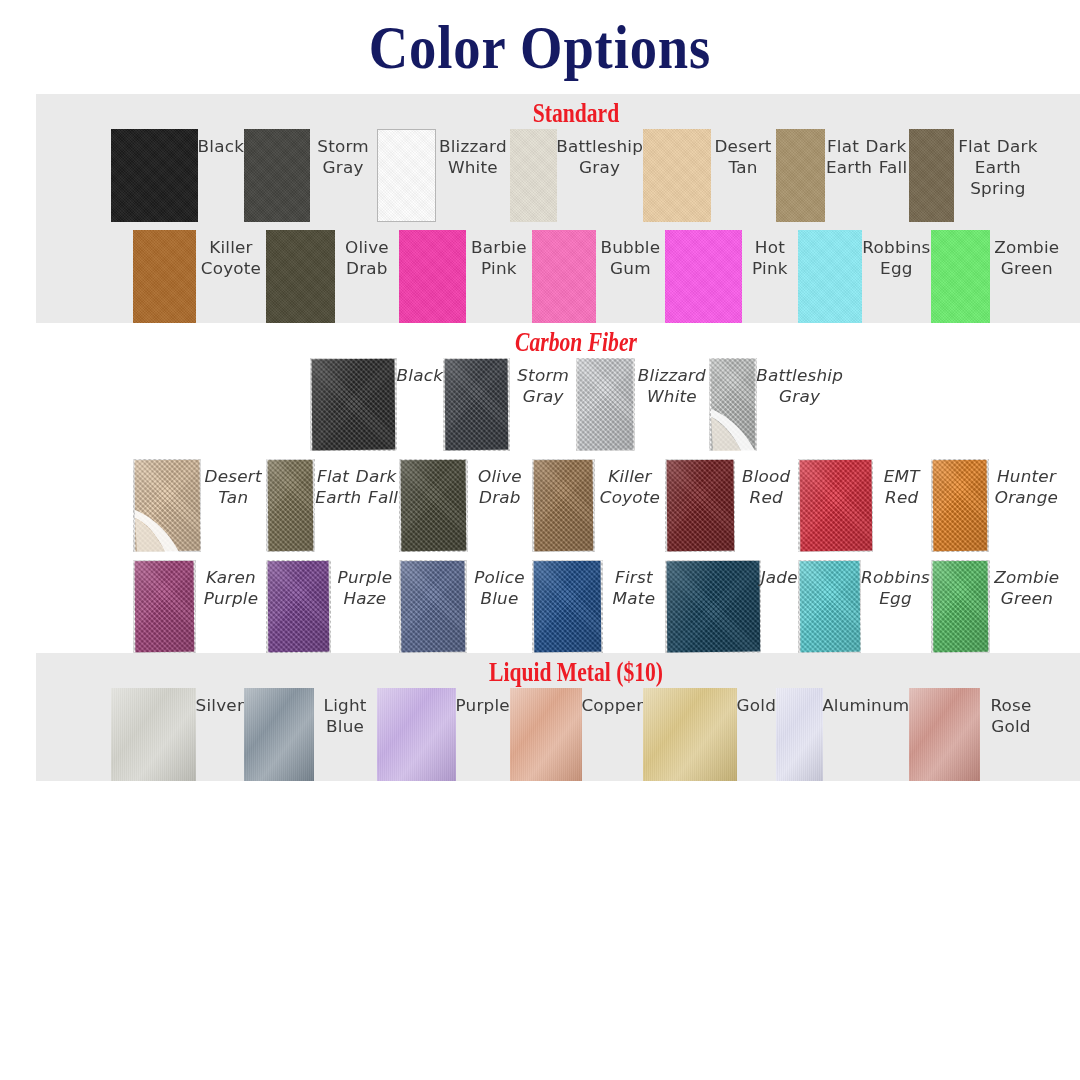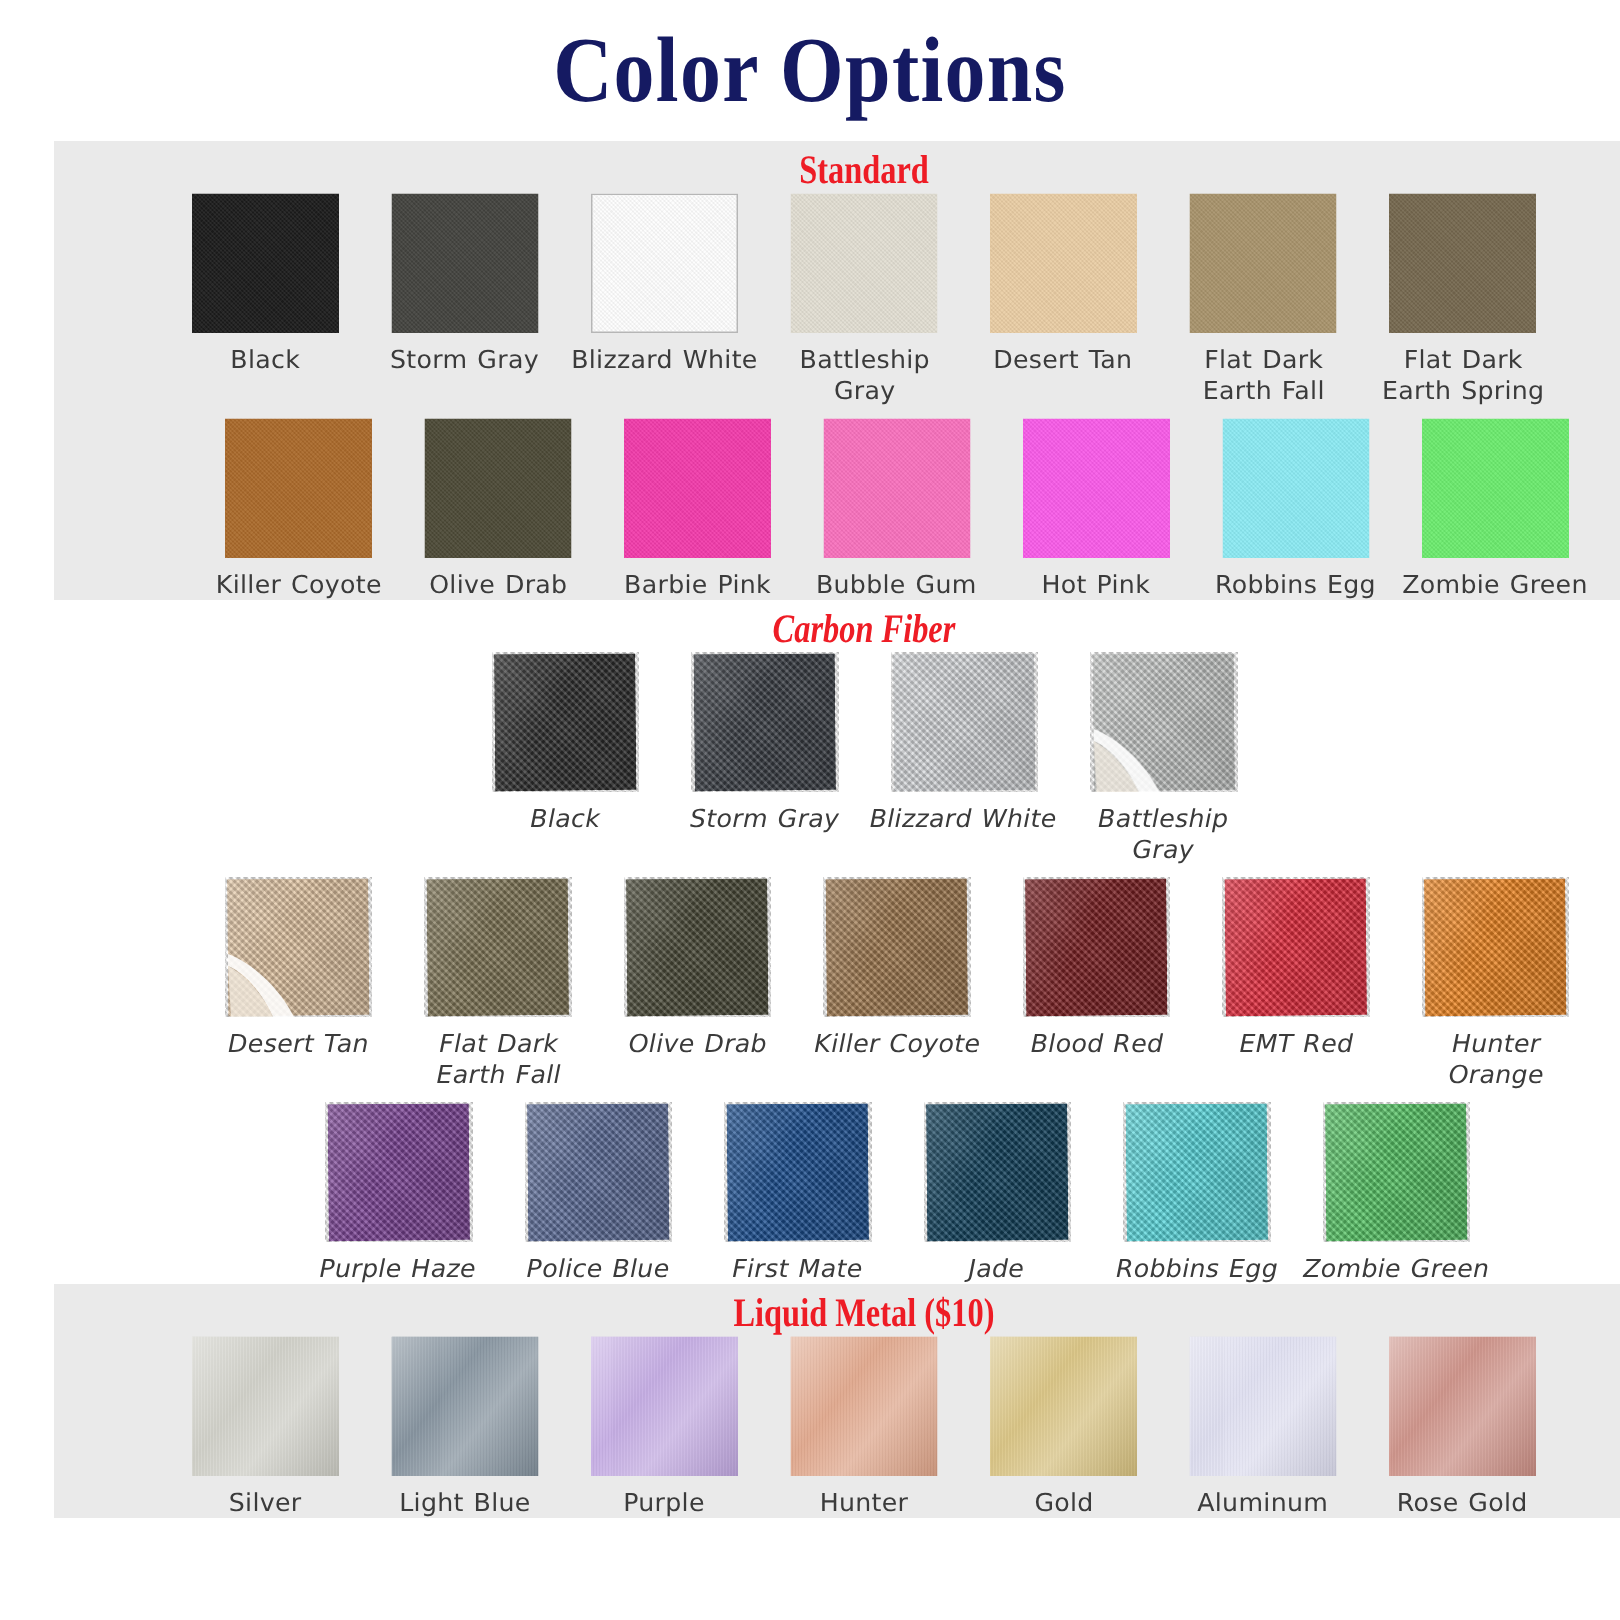--- a/index.html
+++ b/index.html
@@ -58,22 +58,21 @@
     display: flex;
     justify-content: center;
     align-items: flex-start;
     width: 100%;
   }
   .row.pad-top { padding-top: 8px; padding-left: 44px; }
 
   .cell {
     width: 133px;
     display: flex;
-    flex-direction: column;
-    align-items: center;
+    flex-direction: row;
   }
 
   .swatch-wrap {
     width: 98px;
     height: 93px;
     position: relative;
     overflow: hidden;
   }
 
   .swatch {
@@ -337,20 +336,26 @@
           <div class="cell">
             <div class="swatch-wrap skewed">
               <div class="swatch cf" style="background-color: rgb(240, 135, 35);"></div>
             </div>
             <div class="label">Hunter Orange</div>
           </div>
         </div>
         <div class="row pad-top">
           <div class="cell">
             <div class="swatch-wrap skewed">
+              <div class="swatch cf" style="background-color: rgb(168, 67, 126);"></div>
+            </div>
+            <div class="label">Karen Purple</div>
+          </div>
+          <div class="cell">
+            <div class="swatch-wrap skewed">
               <div class="swatch cf" style="background-color: rgb(125, 69, 151);"></div>
             </div>
             <div class="label">Purple Haze</div>
           </div>
           <div class="cell">
             <div class="swatch-wrap skewed">
               <div class="swatch cf" style="background-color: rgb(93, 109, 153);"></div>
             </div>
             <div class="label">Police Blue</div>
           </div>
@@ -398,21 +403,21 @@
           <div class="cell">
             <div class="swatch-wrap">
               <div class="swatch lm" style="background-color: rgb(194, 169, 226);"></div>
             </div>
             <div class="label">Purple</div>
           </div>
           <div class="cell">
             <div class="swatch-wrap">
               <div class="swatch lm" style="background-color: rgb(221, 162, 134);"></div>
             </div>
-            <div class="label">Hunter</div>
+            <div class="label">Copper</div>
           </div>
           <div class="cell">
             <div class="swatch-wrap">
               <div class="swatch lm" style="background-color: rgb(216, 194, 127);"></div>
             </div>
             <div class="label">Gold</div>
           </div>
           <div class="cell">
             <div class="swatch-wrap">
               <div class="swatch lm" style="background-color: rgb(220, 220, 238);"></div>

